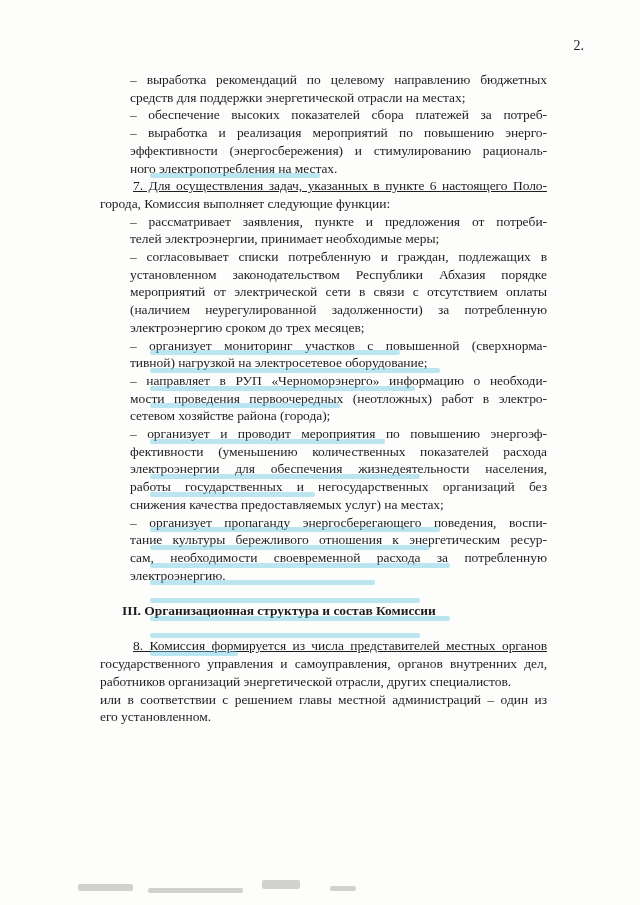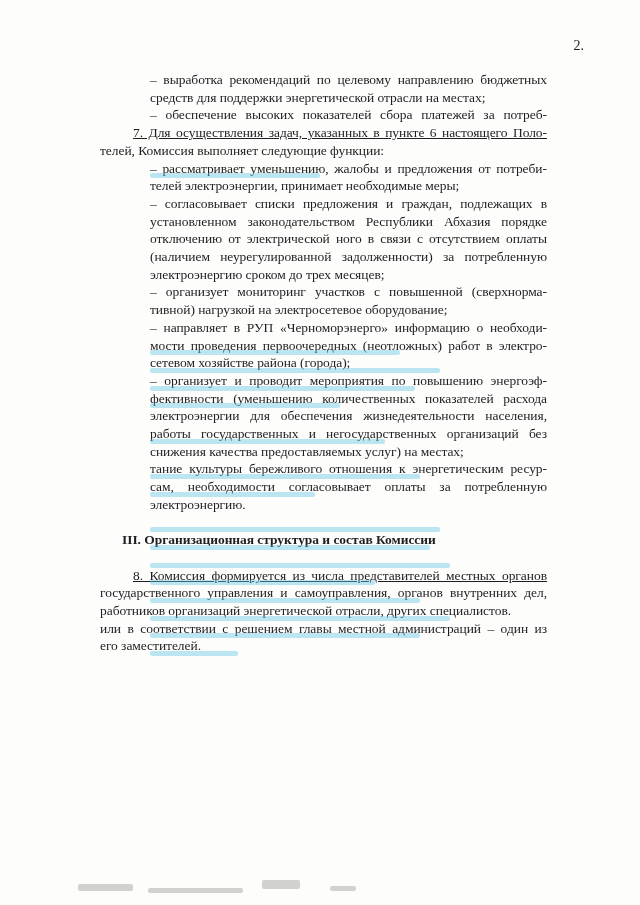--- a/index.html
+++ b/index.html
@@ -21,21 +21,21 @@
   }
   .content {
     position: absolute;
     left: 100px; top: 71px;
     width: 447px;
     font-size: 13.5px;
     line-height: 17.7px;
     letter-spacing: -0.05px;
   }
   .para { margin: 0; }
-  .para.dash { margin-left: 50px; }
+  .para.dash { margin-left: 30px; }
   .para.num .line.first { text-indent: 33px; text-decoration: underline; }
   .para.heading {
     font-weight: bold;
     margin: 17.7px 0 17.7px 22px;
     font-family: Liberation Serif, serif;
   }
   .line {
     display: block;
     text-align: justify;
     text-align-last: justify;
@@ -60,67 +60,73 @@
 <div class="page" id="page" style="background: rgb(253, 253, 251); color: rgb(30, 30, 34);">
   <div class="page-number">2.</div>
   <div class="content" id="content">
       <p class="para dash">
         <span class="line first">– выработка рекомендаций по целевому направлению бюджетных</span>
         <span class="line last">средств для поддержки энергетической отрасли на местах;</span>
       </p>
       <p class="para dash">
         <span class="line first">– обеспечение высоких показателей сбора платежей за потреб-</span>
       </p>
+      <p class="para dash">
+        <span class="line first">– выработка и реализация мероприятий по повышению энерго-</span>
+        <span class="line">эффективности (энергосбережения) и стимулированию рациональ-</span>
+        <span class="line last">ного электропотребления на местах.</span>
+      </p>
       <p class="para num">
         <span class="line first">7. Для осуществления задач, указанных в пункте 6 настоящего Поло-</span>
-        <span class="line last">телей, Комиссия выполняет следующие функции:</span>
+        <span class="line last">города, Комиссия выполняет следующие функции:</span>
       </p>
       <p class="para dash">
-        <span class="line first">– рассматривает уменьшению, жалобы и предложения от потреби-</span>
+        <span class="line first">– рассматривает заявления, пункте и предложения от потреби-</span>
         <span class="line last">телей электроэнергии, принимает необходимые меры;</span>
       </p>
       <p class="para dash">
-        <span class="line first">– согласовывает списки предложения и граждан, подлежащих в</span>
+        <span class="line first">– согласовывает списки потребленную и граждан, подлежащих в</span>
         <span class="line">установленном законодательством Республики Абхазия порядке</span>
-        <span class="line">отключению от электрической ного в связи с отсутствием оплаты</span>
+        <span class="line">мероприятий от электрической сети в связи с отсутствием оплаты</span>
         <span class="line">(наличием неурегулированной задолженности) за потребленную</span>
         <span class="line last">электроэнергию сроком до трех месяцев;</span>
       </p>
       <p class="para dash">
         <span class="line first">– организует мониторинг участков с повышенной (сверхнорма-</span>
         <span class="line last">тивной) нагрузкой на электросетевое оборудование;</span>
       </p>
       <p class="para dash">
         <span class="line first">– направляет в РУП «Черноморэнерго» информацию о необходи-</span>
         <span class="line">мости проведения первоочередных (неотложных) работ в электро-</span>
         <span class="line last">сетевом хозяйстве района (города);</span>
       </p>
       <p class="para dash">
         <span class="line first">– организует и проводит мероприятия по повышению энергоэф-</span>
         <span class="line">фективности (уменьшению количественных показателей расхода</span>
         <span class="line">электроэнергии для обеспечения жизнедеятельности населения,</span>
         <span class="line">работы государственных и негосударственных организаций без</span>
         <span class="line last">снижения качества предоставляемых услуг) на местах;</span>
       </p>
       <p class="para dash">
+        <span class="line first">– организует пропаганду энергосберегающего поведения, воспи-</span>
         <span class="line">тание культуры бережливого отношения к энергетическим ресур-</span>
-        <span class="line">сам, необходимости согласовывает оплаты за потребленную</span>
+        <span class="line">сам, необходимости своевременной расхода за потребленную</span>
         <span class="line last">электроэнергию.</span>
       </p>
       <p class="para heading">
         <span class="line first last">III. Организационная структура и состав Комиссии</span>
       </p>
       <p class="para num">
         <span class="line first">8. Комиссия формируется из числа представителей местных органов</span>
         <span class="line">государственного управления и самоуправления, органов внутренних дел,</span>
         <span class="line last">работников организаций энергетической отрасли, других специалистов.</span>
       </p>
       <p class="para num">
         <span class="line">или в соответствии с решением главы местной администраций – один из</span>
-        <span class="line last">его заместителей.</span>
+        <span class="line last">его установленном.</span>
       </p>
     </div>
   <div class="artifact-layer" id="artifact-layer">
       <div class="artifact cyan" style="left: 150px; top: 173px; width: 170px; height: 5px; background: rgb(98, 197, 227);"></div>
       <div class="artifact cyan" style="left: 150px; top: 350px; width: 250px; height: 5px; background: rgb(98, 197, 227);"></div>
       <div class="artifact cyan" style="left: 150px; top: 368px; width: 290px; height: 5px; background: rgb(98, 197, 227);"></div>
       <div class="artifact cyan" style="left: 150px; top: 386px; width: 265px; height: 5px; background: rgb(98, 197, 227);"></div>
       <div class="artifact cyan" style="left: 150px; top: 403px; width: 190px; height: 5px; background: rgb(98, 197, 227);"></div>
       <div class="artifact cyan" style="left: 150px; top: 439px; width: 235px; height: 5px; background: rgb(98, 197, 227);"></div>
       <div class="artifact cyan" style="left: 150px; top: 474px; width: 270px; height: 5px; background: rgb(98, 197, 227);"></div>

